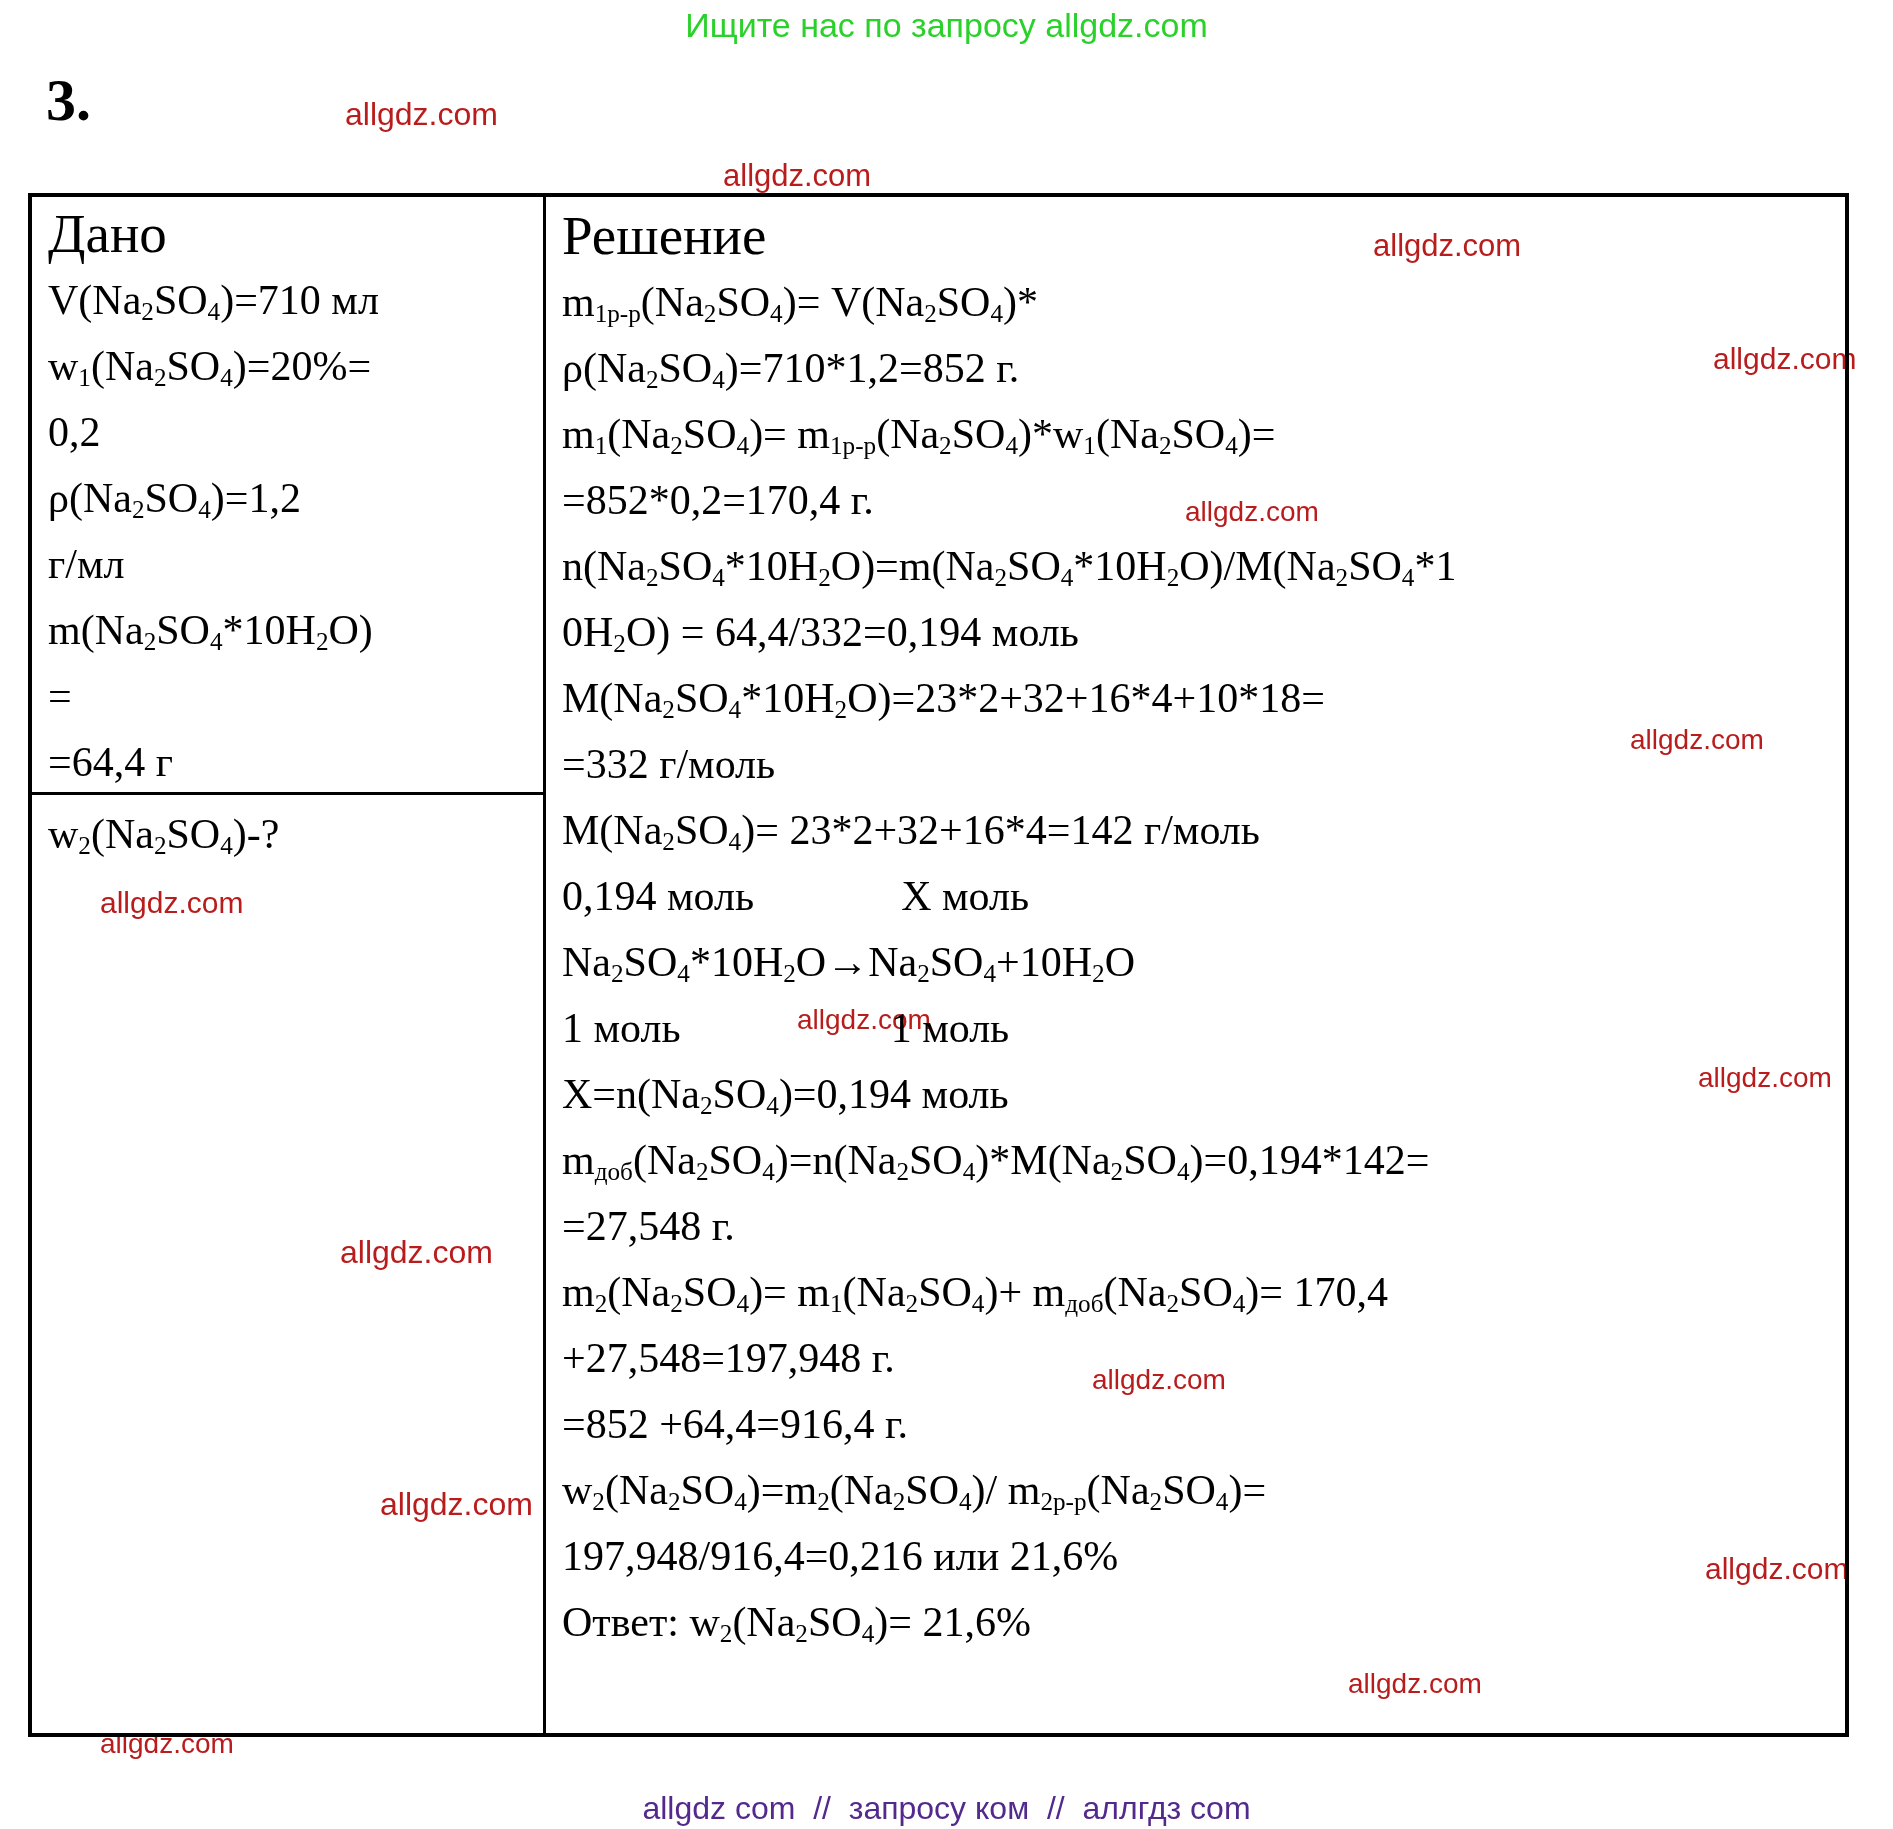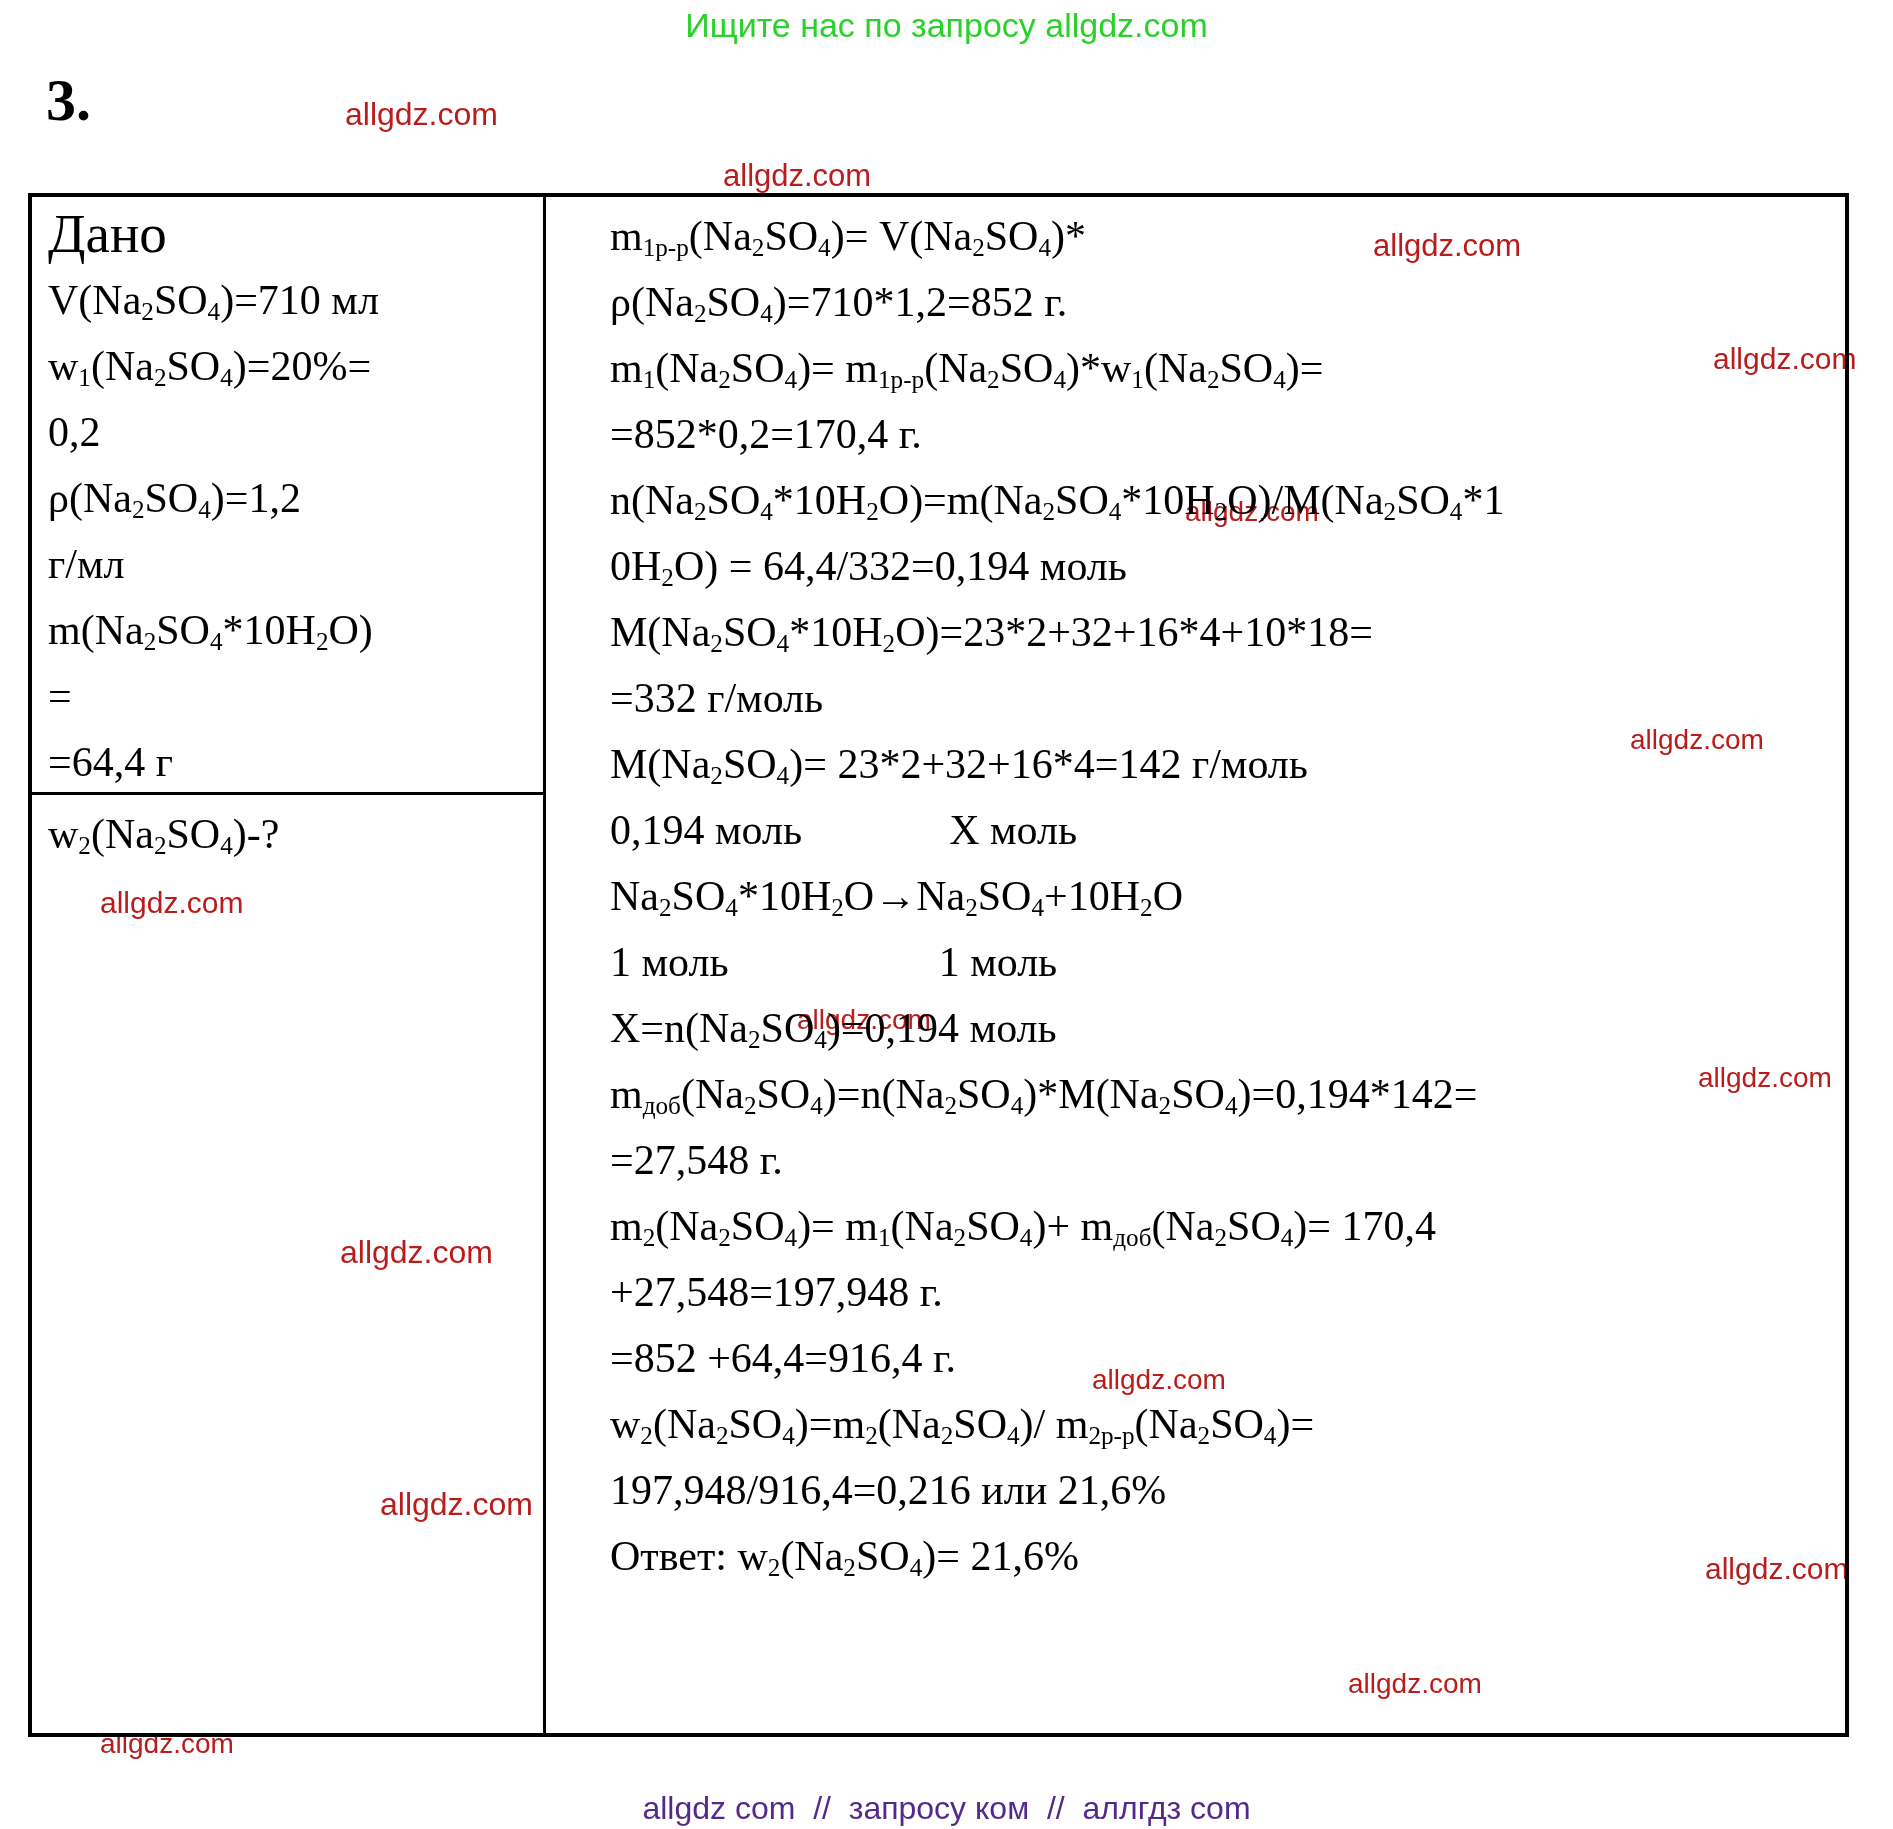--- a/index.html
+++ b/index.html
@@ -31,21 +31,20 @@
     color:#b91c1c;white-space:nowrap;font-size:30px;
   }
   
   .sheet{
     position:absolute;left:28px;top:193px;
     width:1813px;height:1536px;
     border:4px solid #000;
     background:transparent;
     display:grid;
     grid-template-columns:514px 1fr;
-    gap:48px;
   }
   .col-given{
     border-right:3px solid #000;
     overflow:hidden;
     display:flex;flex-direction:column;
   }
   .given-block{
     height:598px;box-sizing:border-box;
     border-bottom:3px solid #000;
     padding:4px 0 0 16px;overflow:hidden;
@@ -108,20 +107,21 @@
             <div class="fline">=</div>
             <div class="fline">=64,4 г</div>
           </div>
       </div>
       <div class="question-block">
         <div class="fline">w<sub>2</sub>(Na<sub>2</sub>SO<sub>4</sub>)-?</div>
       </div>
     </div>
 
     <div class="col-solution">
+      <div class="cell-title">Решение</div>
       <div>
           <div class="fline">m<sub>1р-р</sub>(Na<sub>2</sub>SO<sub>4</sub>)= V(Na<sub>2</sub>SO<sub>4</sub>)*</div>
           <div class="fline">ρ(Na<sub>2</sub>SO<sub>4</sub>)=710*1,2=852 г.</div>
           <div class="fline">m<sub>1</sub>(Na<sub>2</sub>SO<sub>4</sub>)= m<sub>1р-р</sub>(Na<sub>2</sub>SO<sub>4</sub>)*w<sub>1</sub>(Na<sub>2</sub>SO<sub>4</sub>)=</div>
           <div class="fline">=852*0,2=170,4 г.</div>
           <div class="fline">n(Na<sub>2</sub>SO<sub>4</sub>*10H<sub>2</sub>O)=m(Na<sub>2</sub>SO<sub>4</sub>*10H<sub>2</sub>O)/M(Na<sub>2</sub>SO<sub>4</sub>*1</div>
           <div class="fline">0H<sub>2</sub>O) = 64,4/332=0,194 моль</div>
           <div class="fline">M(Na<sub>2</sub>SO<sub>4</sub>*10H<sub>2</sub>O)=23*2+32+16*4+10*18=</div>
           <div class="fline">=332 г/моль</div>
           <div class="fline">M(Na<sub>2</sub>SO<sub>4</sub>)= 23*2+32+16*4=142 г/моль</div>

